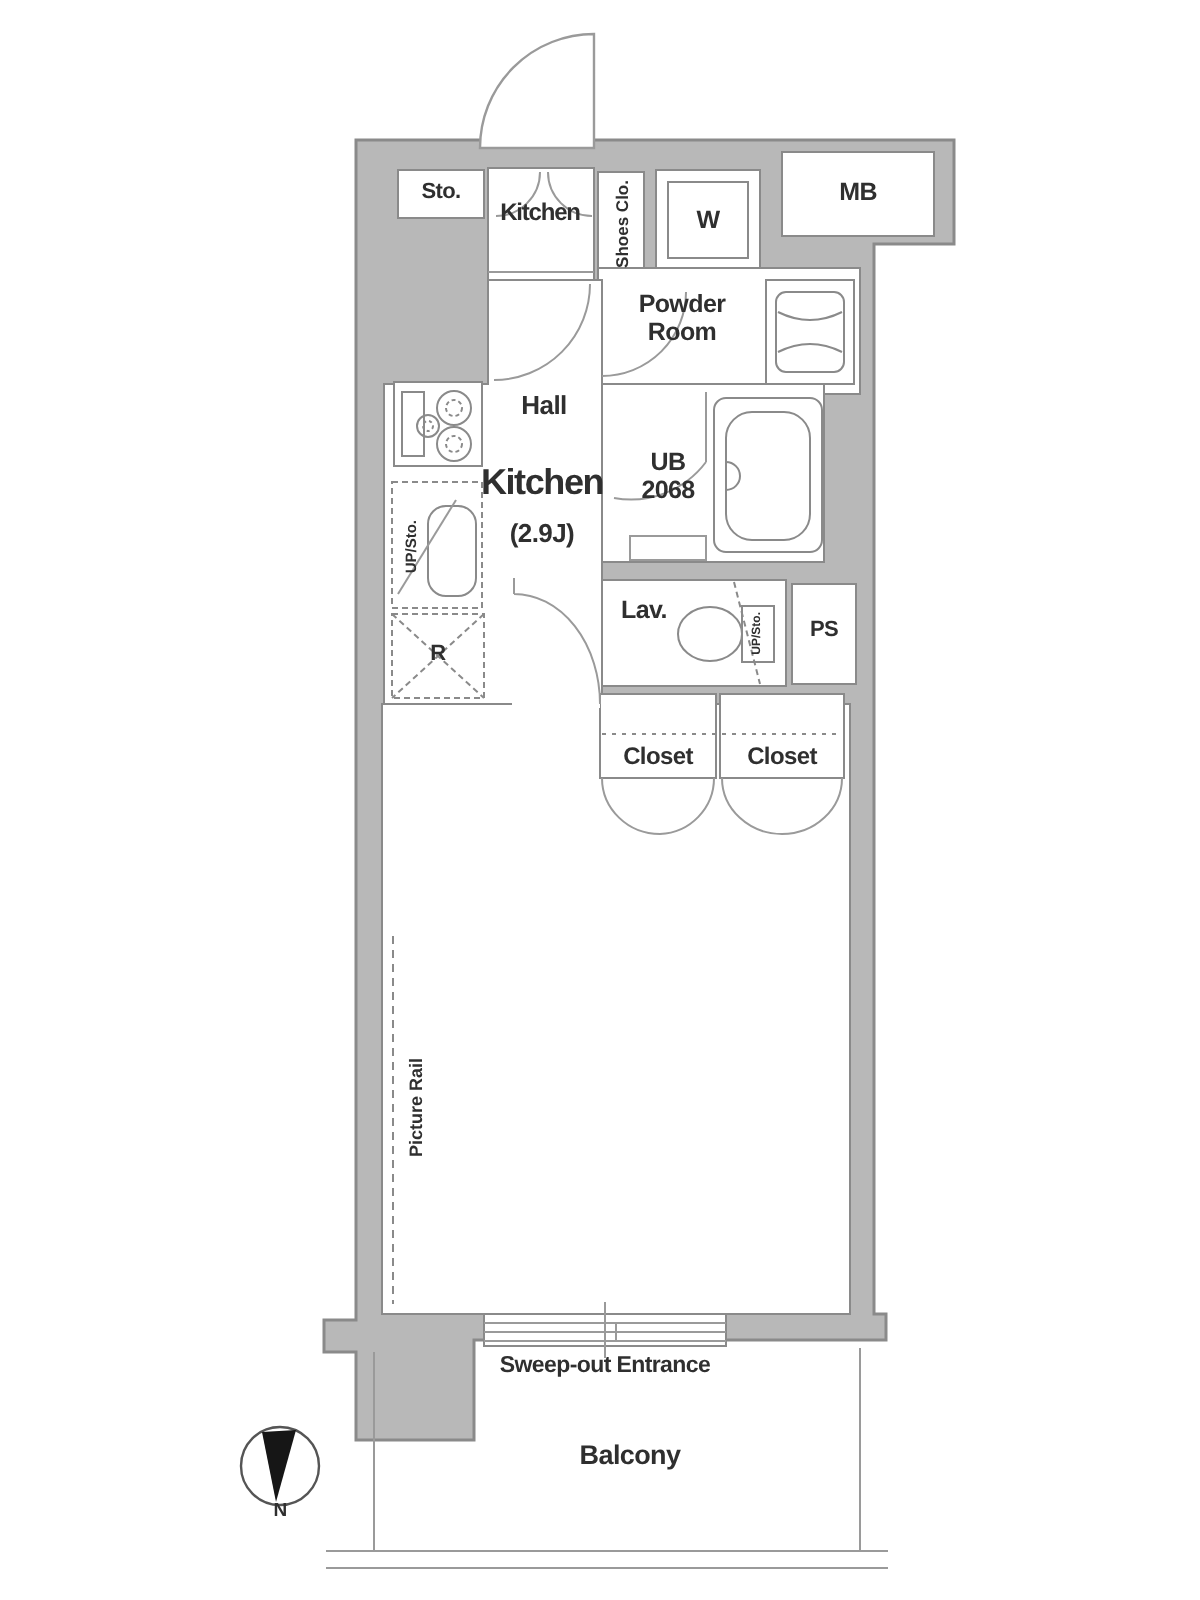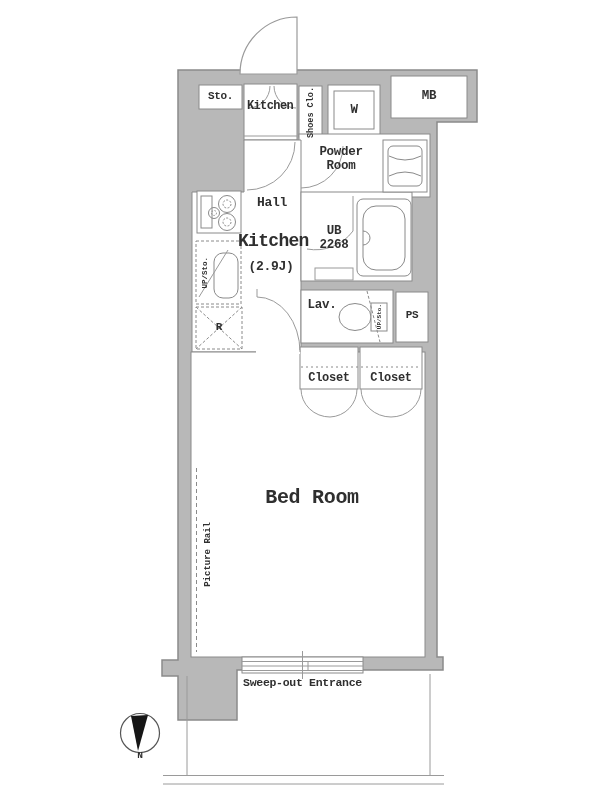--- a/index.html
+++ b/index.html
@@ -1,17 +1,17 @@
 <!DOCTYPE html>
 <html><head>
 <meta charset="utf-8">
 <style>
   html,body{margin:0;padding:0;background:#ffffff;}
   #canvas{position:relative;width:488px;height:800px;background:#ffffff;overflow:hidden;
-          font-family:Liberation Mono, monospace;}
+          font-family:Liberation Sans, sans-serif;}
   #plan-svg{position:absolute;left:0;top:0;}
   .lbl{position:absolute;font-weight:bold;color:#2f2f2f;text-align:center;line-height:1.12;
        letter-spacing:-0.3px;white-space:pre-line;}
   .vwrap{position:absolute;display:flex;align-items:center;justify-content:center;}
   .vtext{writing-mode:vertical-rl;transform:rotate(180deg);font-weight:bold;color:#2f2f2f;
          white-space:nowrap;letter-spacing:0px;}
 </style>
 </head>
 <body>
 
@@ -95,32 +95,32 @@
   <div class="vwrap" style="left:299px;top:87px;width:23px;height:50px;">
     <span class="vtext" style="font-size:8.5px;">Shoes Clo.</span>
   </div>
   <div class="lbl" style="left:334px;top:103px;width:40px;font-size:12.5px;">W</div>
   <div class="lbl" style="left:391px;top:89px;width:76px;font-size:12.5px;">MB</div>
   <div class="lbl" style="left:306px;top:145px;width:70px;font-size:12.5px;">Powder Room</div>
   <div class="lbl" style="left:244px;top:184px;width:56px;font-size:13px;margin-top:12px;">Hall</div>
   <div class="lbl" style="left:238px;top:231px;width:66px;font-size:18px;letter-spacing:-0.7px;">Kitchen</div>
   <div class="lbl" style="left:238px;top:260px;width:66px;font-size:13px;">(2.9J)</div>
   <div class="lbl" style="left:309px;top:224px;width:50px;font-size:12.5px;">UB</div>
-  <div class="lbl" style="left:309px;top:238px;width:50px;font-size:12.5px;">2268</div>
+  <div class="lbl" style="left:309px;top:238px;width:50px;font-size:12.5px;">2068</div>
   <div class="lbl" style="left:301px;top:298px;width:42px;font-size:12.5px;">Lav.</div>
   <div class="lbl" style="left:398px;top:309px;width:28px;font-size:11px;">PS</div>
   <div class="vwrap" style="left:198px;top:252px;width:14px;height:42px;">
     <span class="vtext" style="font-size:7.5px;">UP/Sto.</span>
   </div>
   <div class="vwrap" style="left:371px;top:303px;width:16px;height:28px;">
     <span class="vtext" style="font-size:6px;">UP/Sto.</span>
   </div>
   <div class="lbl" style="left:197px;top:321px;width:44px;font-size:11px;">R</div>
   <div class="lbl" style="left:300px;top:372px;width:58px;font-size:12px;">Closet</div>
   <div class="lbl" style="left:360px;top:372px;width:62px;font-size:12px;">Closet</div>
-  <div class="lbl" style="left:212px;top:487px;width:200px;font-size:20px;">Bed Room</div>
   <div class="vwrap" style="left:200px;top:518px;width:16px;height:72px;">
     <span class="vtext" style="font-size:9px;">Picture Rail</span>
   </div>
   <div class="lbl" style="left:232px;top:677px;width:141px;font-size:11.5px;">Sweep-out Entrance</div>
+  <div class="lbl" style="left:240px;top:720px;width:150px;font-size:13.5px;">Balcony</div>
   <div class="lbl" style="left:128px;top:751px;width:24px;font-size:9.5px;">N</div>
 
 </div>
 
 </body></html>

